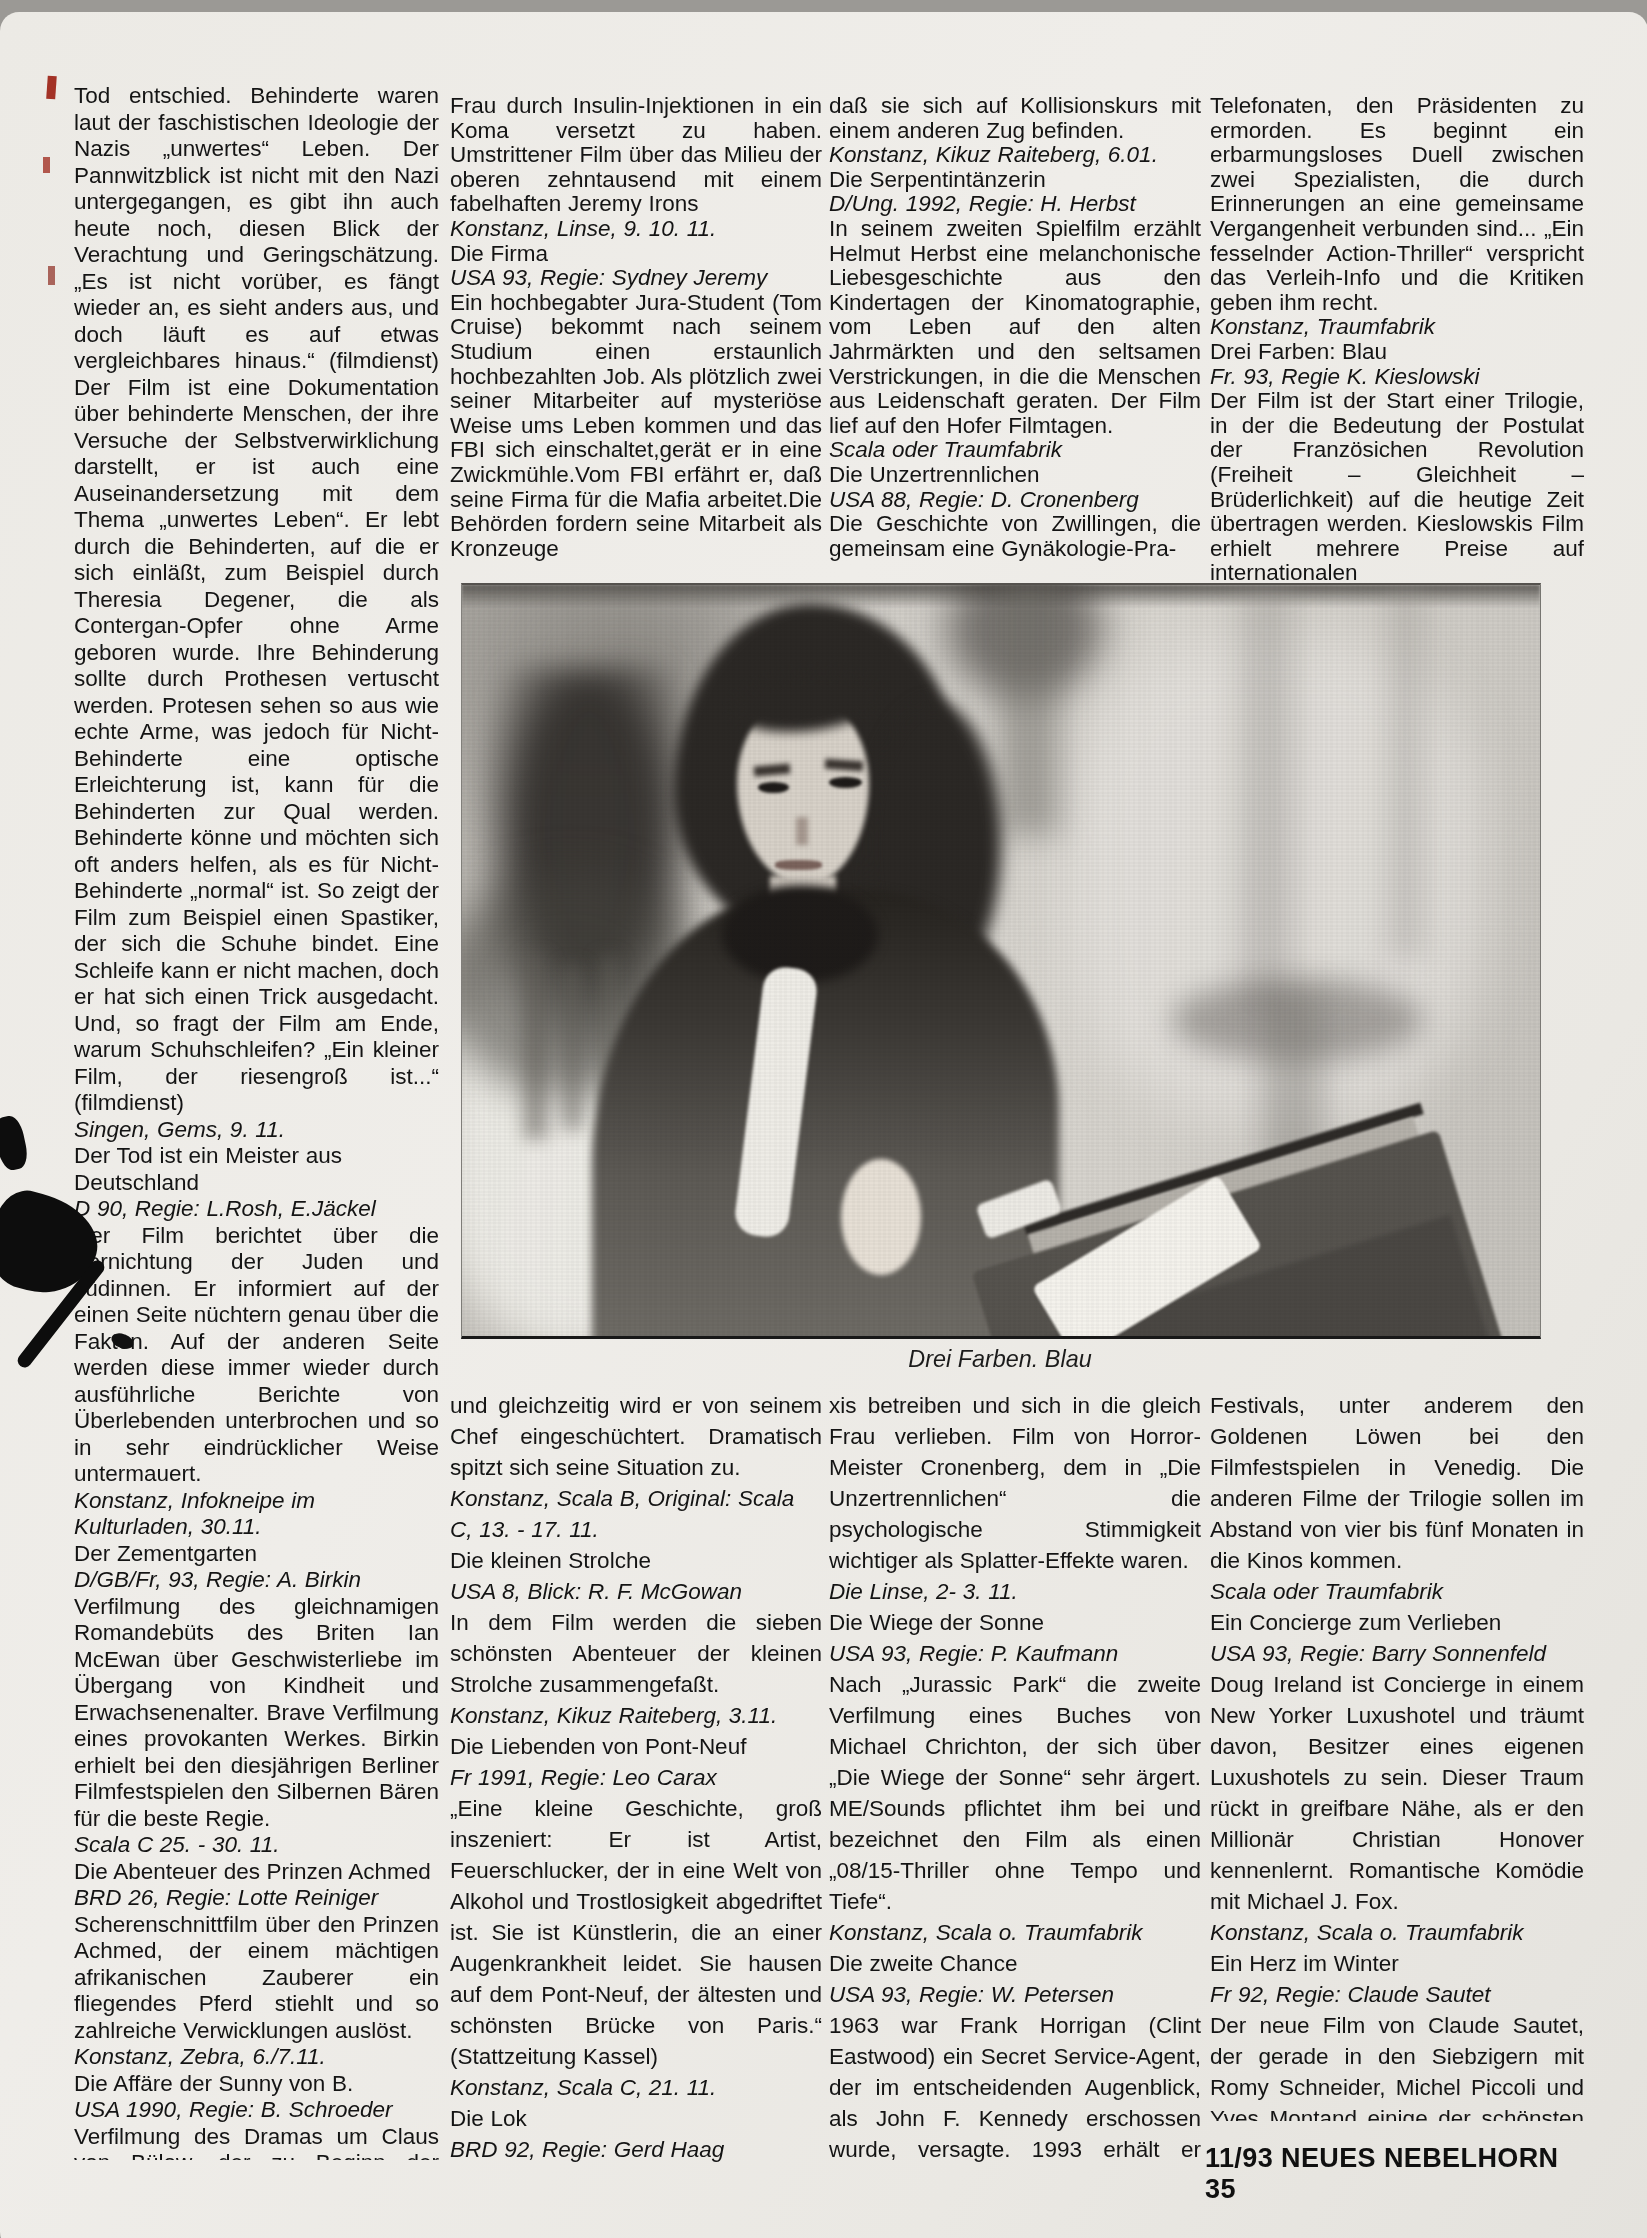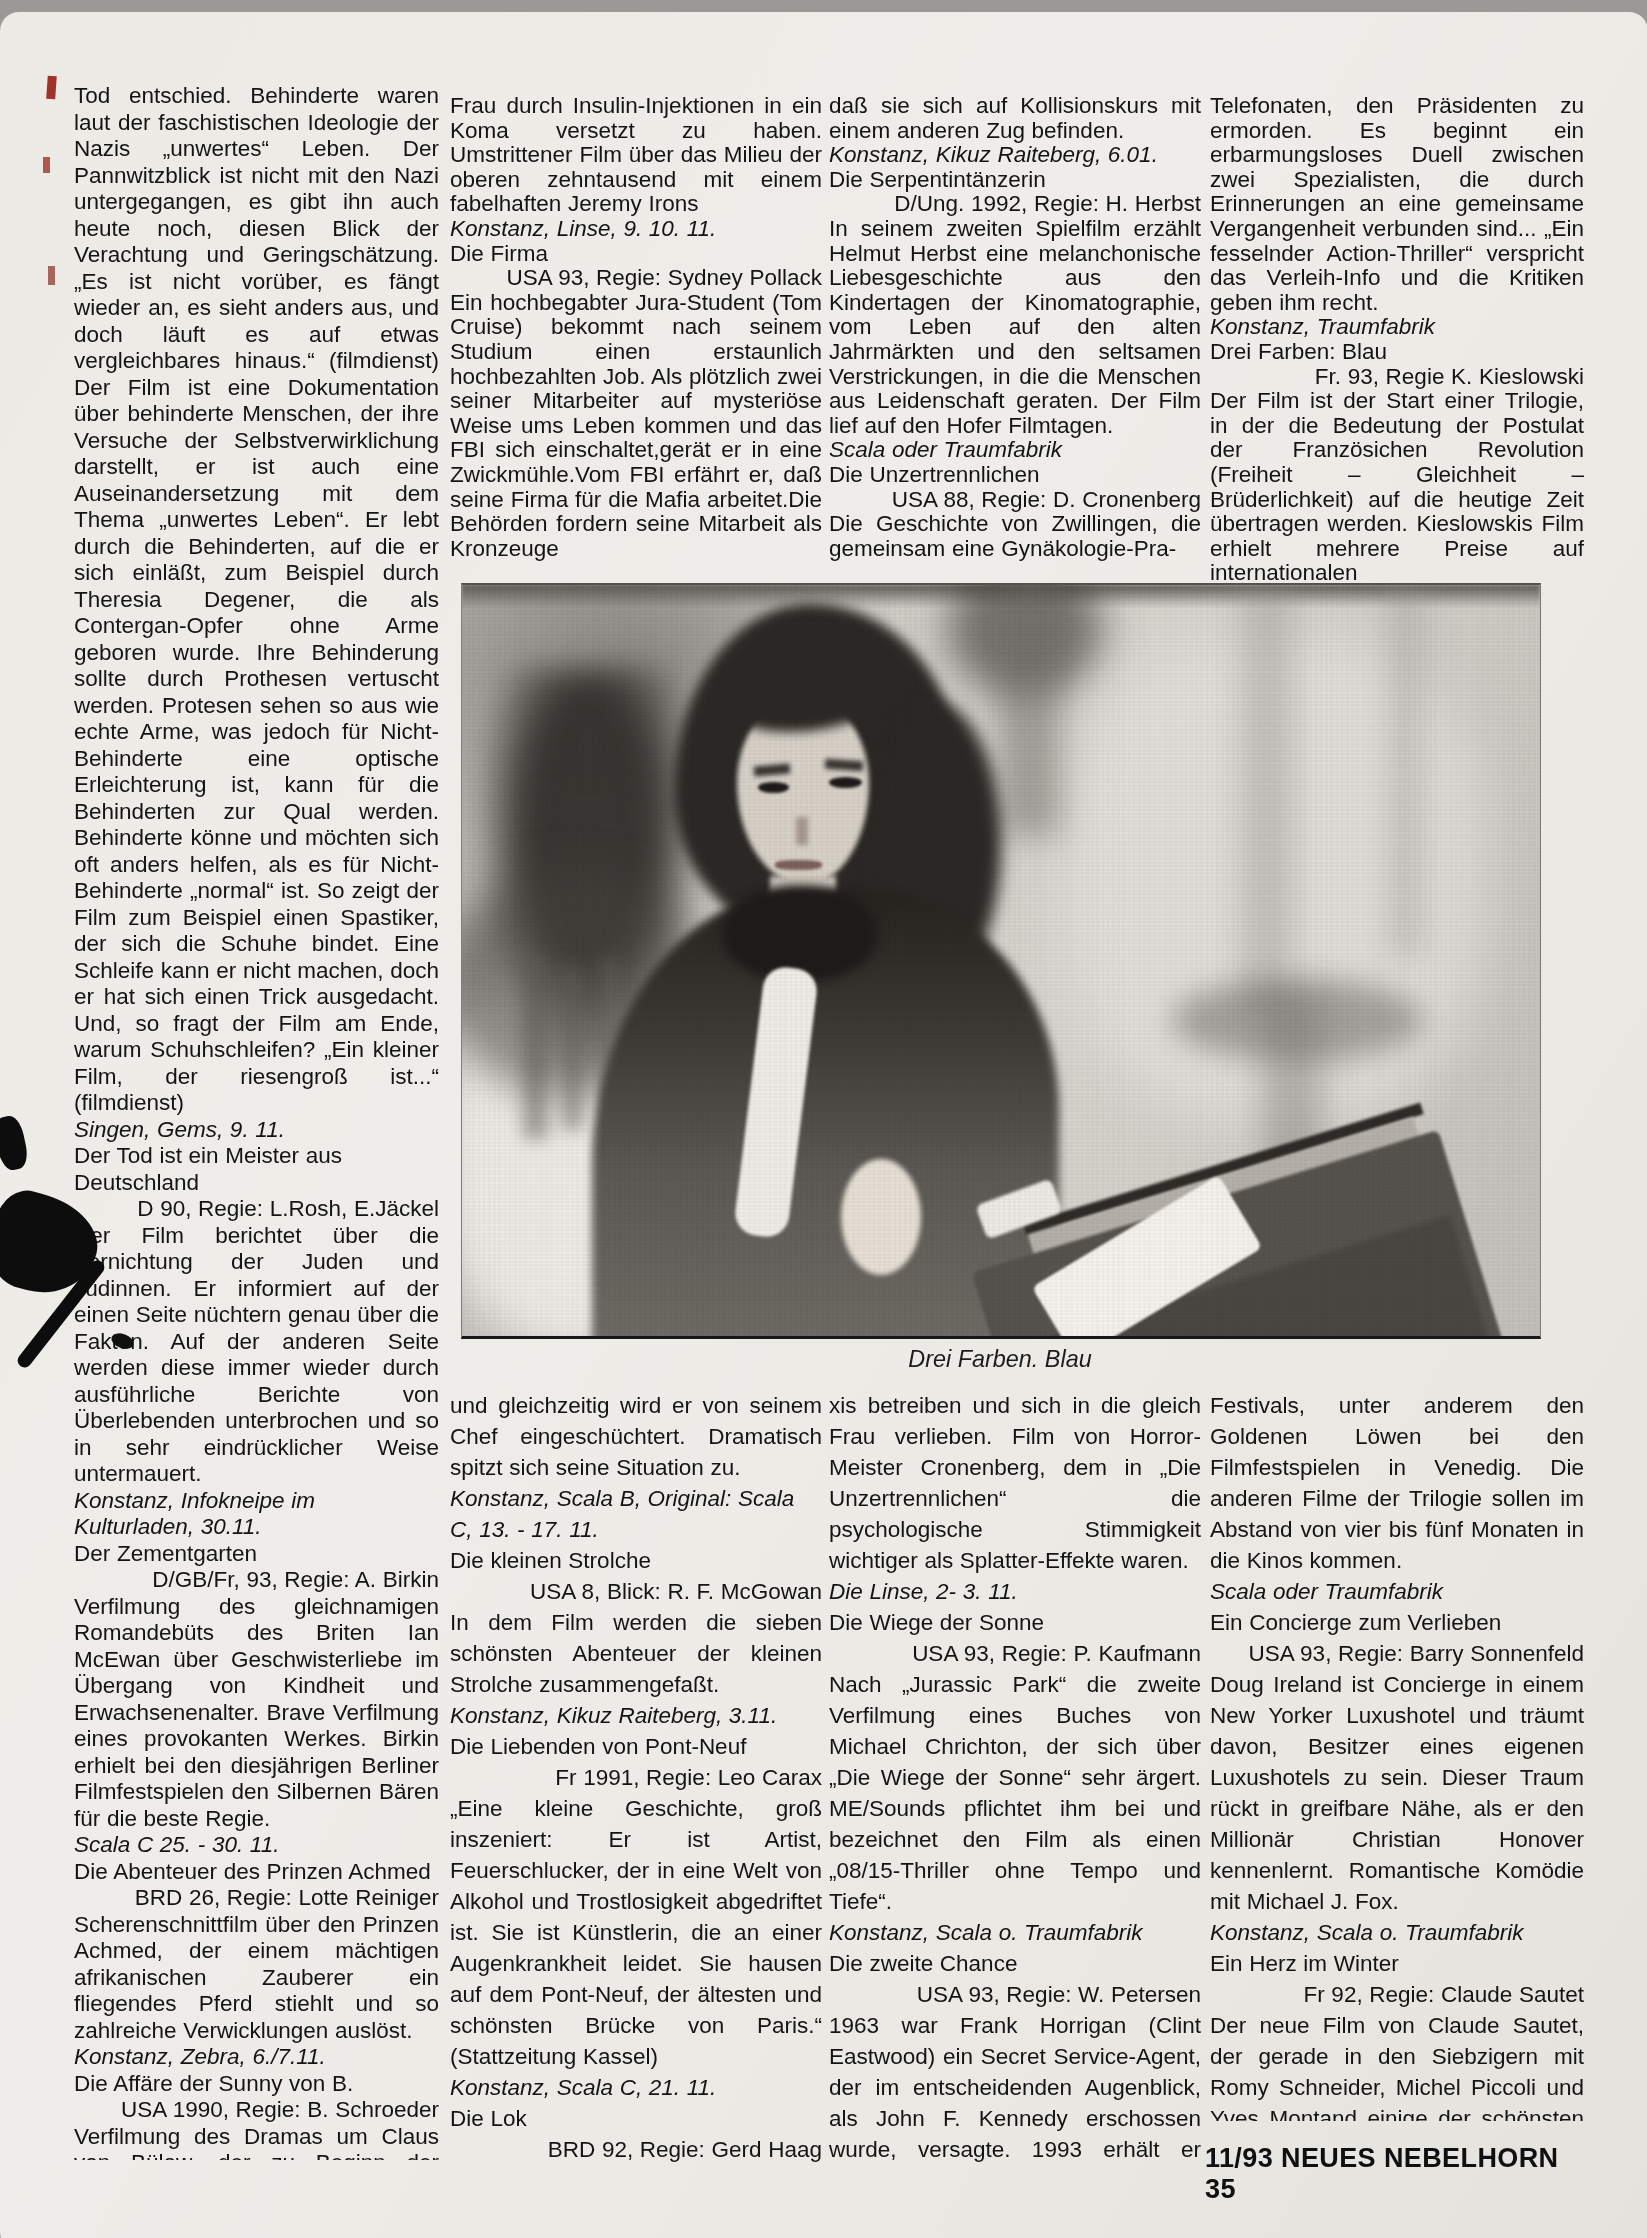--- a/index.html
+++ b/index.html
@@ -28,21 +28,21 @@
   #col2t{left:450px;top:82px;width:372px;height:490px;}
   #col3t{left:829px;top:82px;width:372px;height:490px;}
   #col4t{left:1210px;top:82px;width:374px;height:490px;}
   #col2b{left:450px;top:1378px;width:372px;height:779px;}
   #col3b{left:829px;top:1378px;width:372px;height:779px;}
   #col4b{left:1210px;top:1378px;width:374px;height:731px;}
   .seg{margin:0;padding:0;}
   .seg.body{text-align:justify;}
   .seg.venue{font-style:italic;text-align:left;}
   .seg.title{font-weight:400;text-align:left;}
-  .seg.credits{text-align:right;}
+  .seg.credits{font-style:italic;text-align:left;}
 
   
   .photo{
     position:absolute;left:461px;top:571px;width:1078px;height:751px;
     background:linear-gradient(105deg,#b7b4ae 0%,#cfccc6 30%,#d8d5cf 55%,#cfccc6 80%,#c3c0ba 100%);
     overflow:hidden;
     border-top:2.6px solid #55524e;
     border-bottom:3.5px solid #181818;
     border-left:0.9px solid rgba(40,40,38,.45);
     border-right:0.9px solid rgba(40,40,38,.45);
@@ -128,21 +128,21 @@
       <p class="seg body">Scherenschnittfilm über den Prinzen Achmed, der einem mächtigen afrikanischen Zauberer ein fliegendes Pferd stiehlt und so zahlreiche Verwicklungen auslöst.</p>
       <p class="seg venue">Konstanz, Zebra, 6./7.11.</p>
       <p class="seg title">Die Affäre der Sunny von B.</p>
       <p class="seg credits">USA 1990, Regie: B. Schroeder</p>
       <p class="seg body">Verfilmung des Dramas um Claus von Bülow, der zu Beginn der Achtziger angeklagt wurde, seine reiche</p>
     </div>
   <div id="col2t" class="col col-top">
       <p class="seg body">Frau durch Insulin-Injektionen in ein Koma versetzt zu haben. Umstrittener Film über das Milieu der oberen zehntausend mit einem fabelhaften Jeremy Irons</p>
       <p class="seg venue">Konstanz, Linse, 9. 10. 11.</p>
       <p class="seg title">Die Firma</p>
-      <p class="seg credits">USA 93, Regie: Sydney Pollack</p>
+      <p class="seg credits">USA 93, Regie: Sydney Jeremy</p>
       <p class="seg body">Ein hochbegabter Jura-Student (Tom Cruise) bekommt nach seinem Studium einen erstaunlich hochbezahlten Job. Als plötzlich zwei seiner Mitarbeiter auf mysteriöse Weise ums Leben kommen und das FBI sich einschaltet,gerät er in eine Zwickmühle.Vom FBI erfährt er, daß seine Firma für die Mafia arbeitet.Die Behörden fordern seine Mitarbeit als Kronzeuge</p>
     </div>
   <div id="col3t" class="col col-top">
       <p class="seg body">daß sie sich auf Kollisionskurs mit einem anderen Zug befinden.</p>
       <p class="seg venue">Konstanz, Kikuz Raiteberg, 6.01.</p>
       <p class="seg title">Die Serpentintänzerin</p>
       <p class="seg credits">D/Ung. 1992, Regie: H. Herbst</p>
       <p class="seg body">In seinem zweiten Spielfilm erzählt Helmut Herbst eine melanchonische Liebesgeschichte aus den Kindertagen der Kinomatographie, vom Leben auf den alten Jahrmärkten und den seltsamen Verstrickungen, in die die Menschen aus Leidenschaft geraten. Der Film lief auf den Hofer Filmtagen.</p>
       <p class="seg venue">Scala oder Traumfabrik</p>
       <p class="seg title">Die Unzertrennlichen</p>

